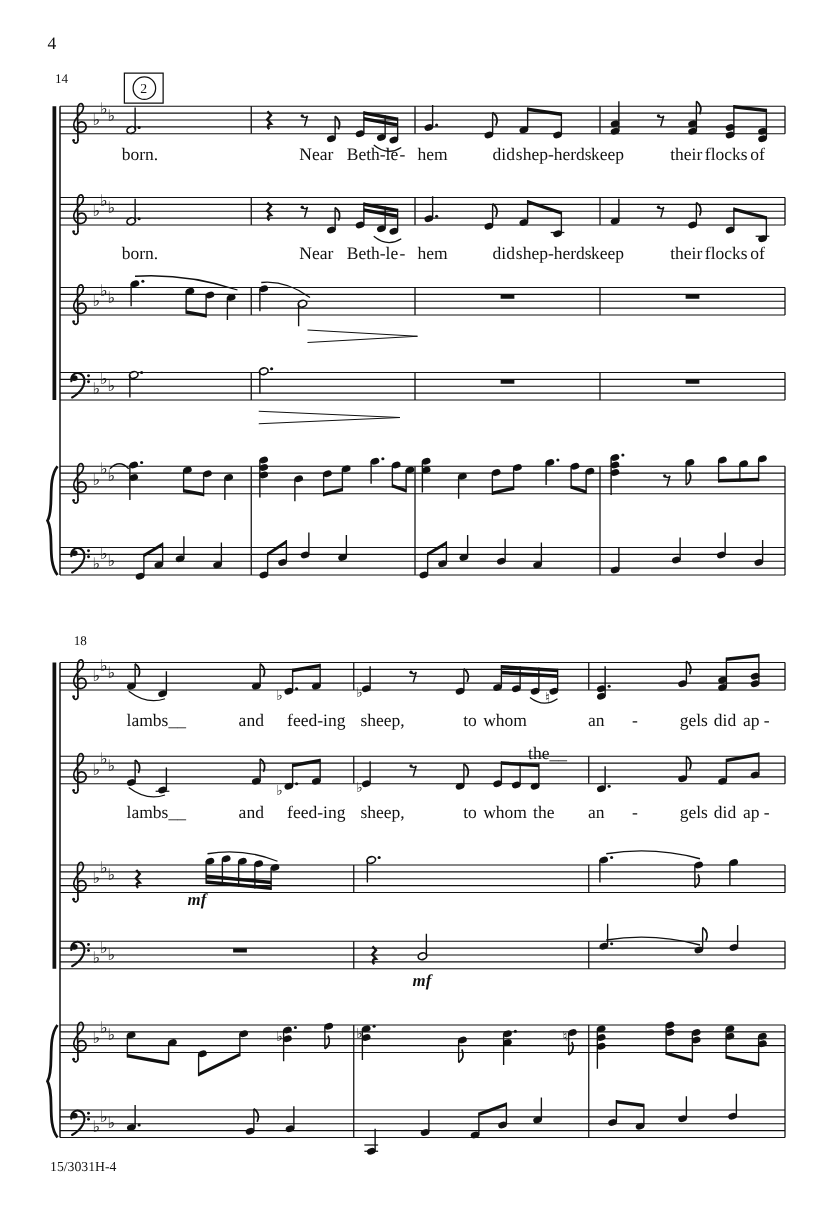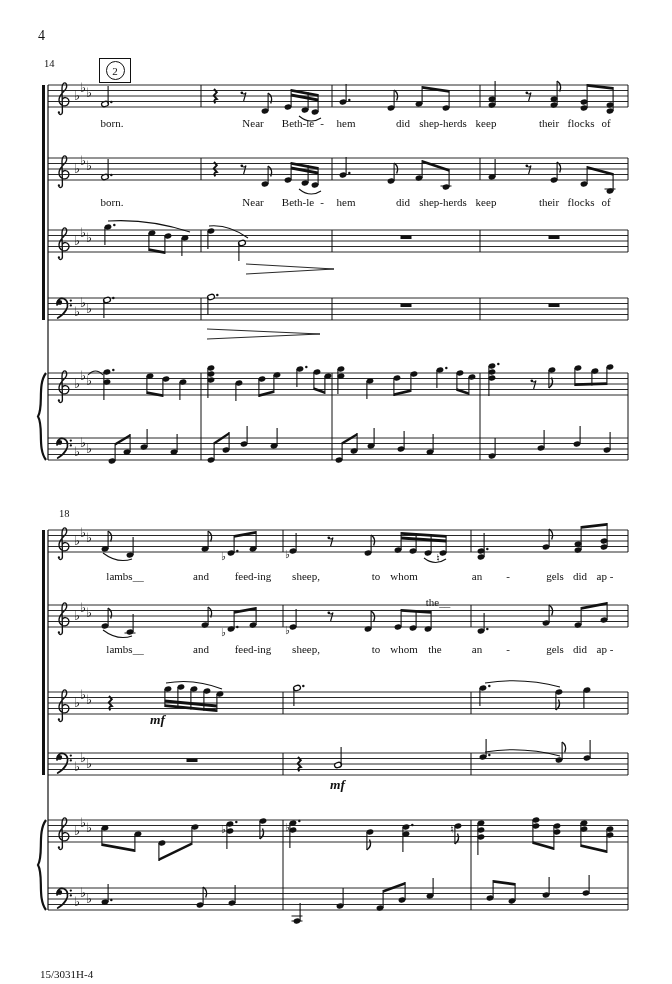--- a/index.html
+++ b/index.html
@@ -5,23 +5,23 @@
   html,body{margin:0;padding:0;background:#fff;}
   .page{position:relative;width:672px;height:984px;background:#fff;overflow:hidden;
         font-family:"Liberation Serif",serif;color:#111;}
   #svghost,#textlayer{position:absolute;left:0;top:0;width:672px;height:984px;}
   .pgnum{position:absolute;left:38px;top:28px;font-size:14px;}
   .mnum{position:absolute;font-size:10.5px;text-align:center;}
   .rehearsal{position:absolute;left:99px;top:58px;width:30px;height:23px;
              border:1.3px solid #111;display:flex;align-items:center;justify-content:center;}
   .rcirc{width:17px;height:17px;border:1px solid #111;border-radius:50%;
          display:flex;align-items:center;justify-content:center;font-size:11px;}
-  .lyr{position:absolute;font-size:11px;white-space:nowrap;transform:translateX(-50%);}
+  .lyr{position:absolute;font-size:14px;white-space:nowrap;transform:translateX(-50%);}
   .dyn{position:absolute;font-style:italic;font-weight:bold;font-size:13.5px;}
-  .footer{position:absolute;left:40px;top:968px;font-size:11px;}
+  .footer{position:absolute;left:40px;top:928px;font-size:11px;}
 </style>
 </head>
 <body>
 
 <div class="page">
   <div class="pgnum">4</div>
 
   <div class="mnum" style="left:44px;top:58px">14</div>
   <div class="mnum" style="left:59px;top:508px">18</div>
 

